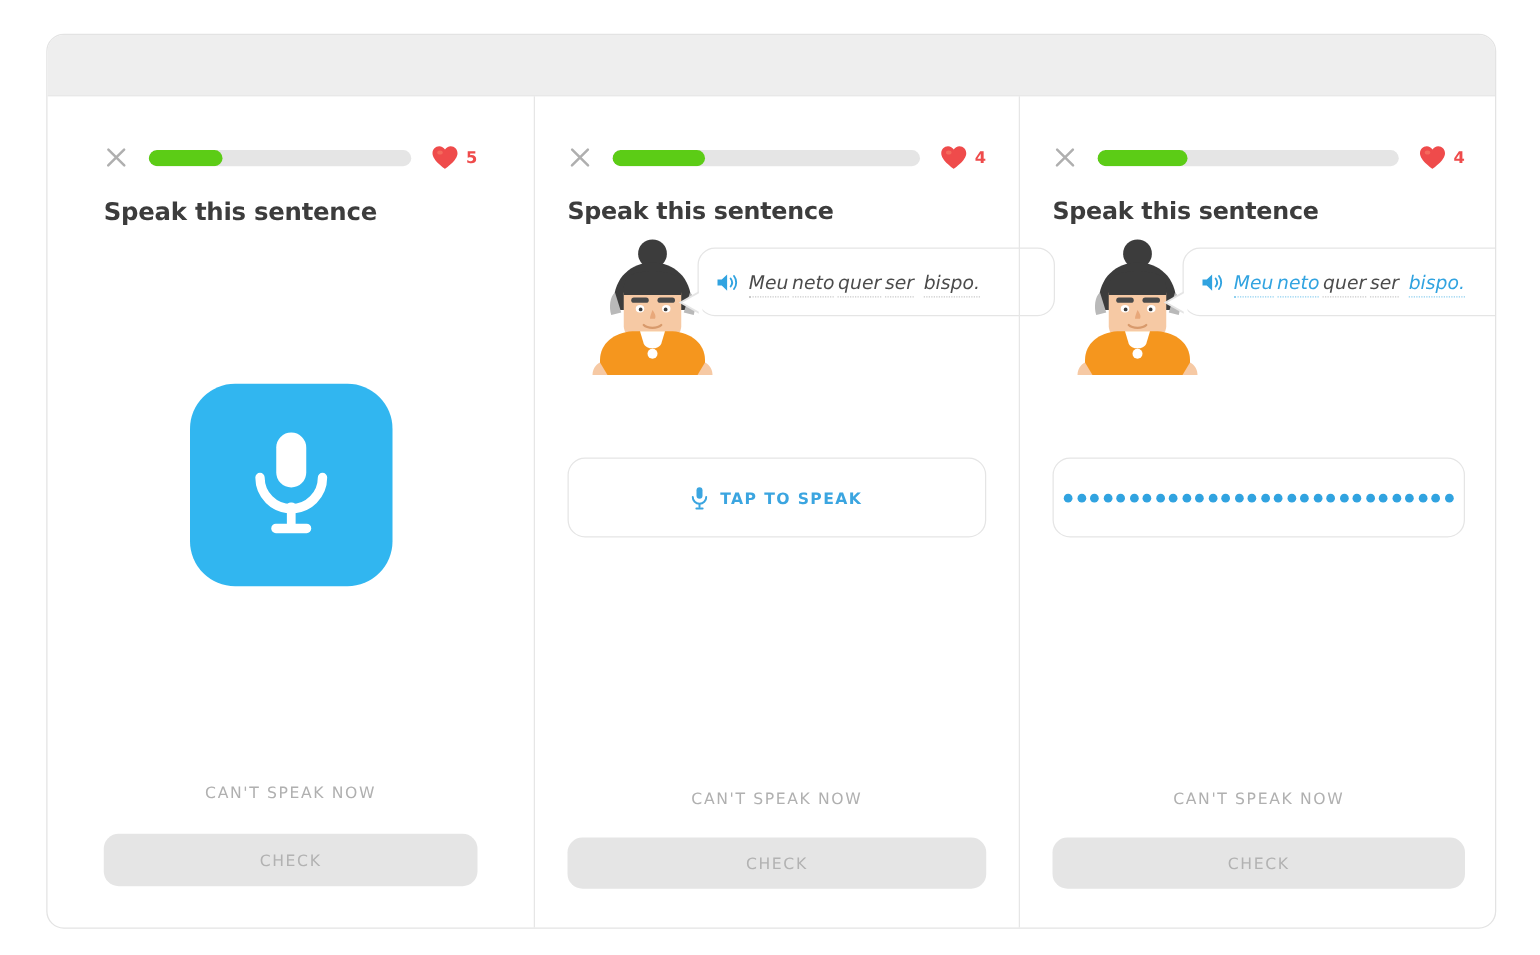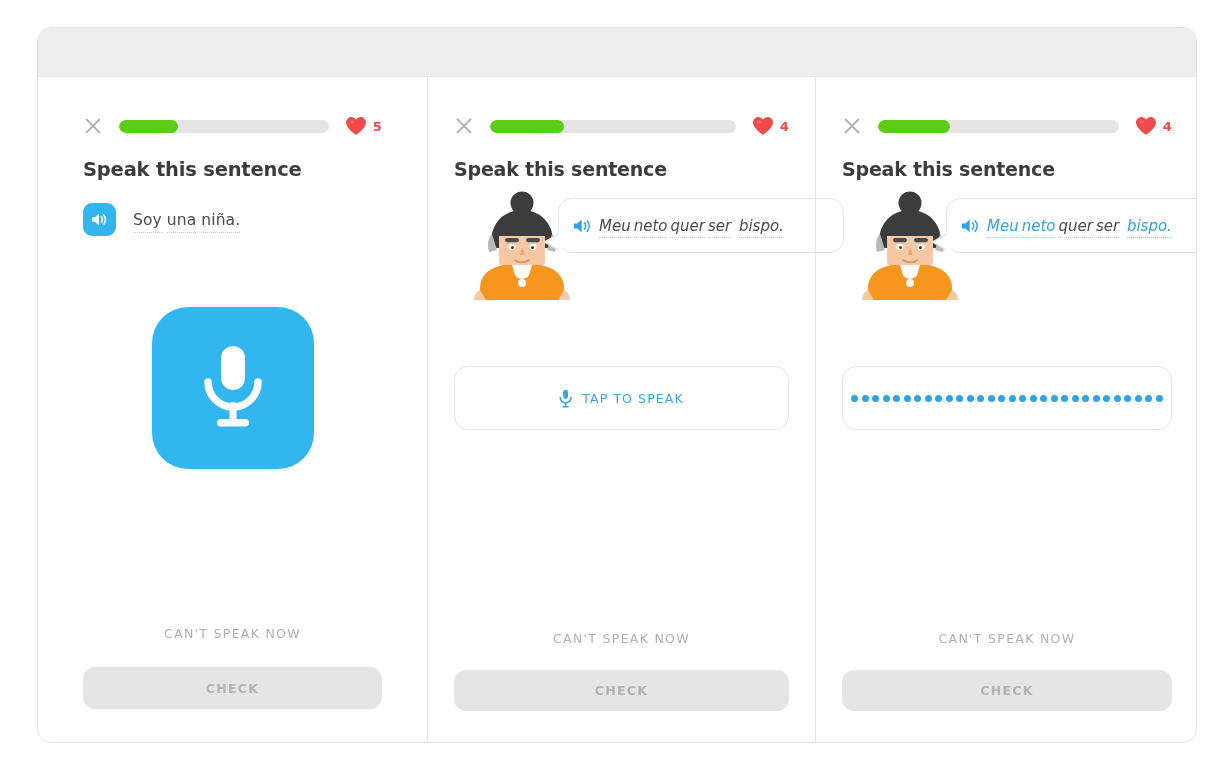--- a/index.html
+++ b/index.html
@@ -245,21 +245,21 @@
     align-items: center;
     justify-content: center;
     cursor: pointer;
   }
   .tap-label {
     display: flex;
     align-items: center;
     gap: 10px;
     color: #3ba5e0;
     font-size: 12.5px;
-    font-weight: 400;
+    font-weight: 700;
     letter-spacing: 1.1px;
   }
   .dots-row {
     display: flex;
     align-items: center;
     gap: 3.5px;
   }
   .dots-row i {
     display: block;
     width: 7px; height: 7px;
@@ -290,21 +290,21 @@
 
   .check-btn {
     margin-top: 24px;
     width: 100%;
     height: 41px;
     background: #e5e5e5;
     border: none;
     border-radius: 12px;
     color: #b2b2b2;
     font-size: 12.5px;
-    font-weight: 700;
+    font-weight: 400;
     letter-spacing: 1.3px;
     font-family: inherit;
     cursor: default;
   }
   .panel-1 .check-btn { height: 42px; margin-top: 26px; }
 </style>
 </head>
 <body>
 
 <div class="frame">
@@ -325,34 +325,20 @@
             <svg class="heart-icon" width="22" height="20" viewBox="0 0 22 20">
               <path d="M11 19C11 19 1 12.6 1 6.6C1 3.5 3.4 1 6.4 1C8.3 1 10 2 11 3.6C12 2 13.7 1 15.6 1C18.6 1 21 3.5 21 6.6C21 12.6 11 19 11 19Z" fill="#ef4b4b"></path>
               <ellipse cx="7" cy="6" rx="2.2" ry="1.6" fill="#f5705f" opacity="0.85"></ellipse>
             </svg>
             <span class="heart-count">5</span>
           </div>
         </div>
 
         <h1 class="prompt-title">Speak this sentence</h1>
 
-        <div class="audio-row">
-          <div class="speaker-btn">
-            <svg width="17" height="15" viewBox="0 0 17 15">
-              <path d="M1 5.3h3.1L8 1.6v11.8L4.1 9.7H1z" fill="#fff"></path>
-              <path d="M10.4 4.6a5 5 0 0 1 0 5.8" stroke="#fff" stroke-width="1.5" fill="none" stroke-linecap="round"></path>
-              <path d="M12.7 2.8a8 8 0 0 1 0 9.4" stroke="#fff" stroke-width="1.5" fill="none" stroke-linecap="round"></path>
-            </svg>
-          </div>
-          <div class="sentence-text">
-            <span class="dotted-word">Soy</span>
-            <span class="dotted-word">una</span>
-            <span class="dotted-word">niña.</span>
-          </div>
-        </div>
 
         <div class="big-mic">
           <svg width="74" height="92" viewBox="0 0 74 92">
             <rect x="25" y="4" width="24" height="44" rx="12" fill="#fff"></rect>
             <path d="M12 40a25 25 0 0 0 50 0" stroke="#fff" stroke-width="7.5" fill="none" stroke-linecap="round"></path>
             <rect x="33.5" y="60" width="7" height="20" rx="3.2" fill="#fff"></rect>
             <rect x="21" y="77" width="32" height="7.5" rx="3.7" fill="#fff"></rect>
           </svg>
         </div>
 

